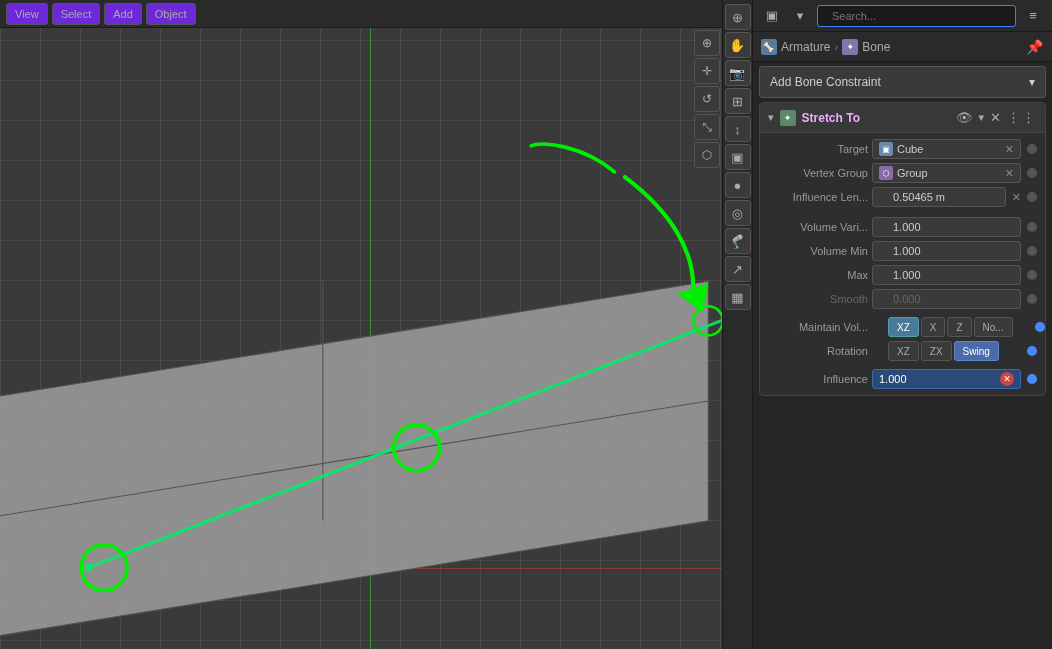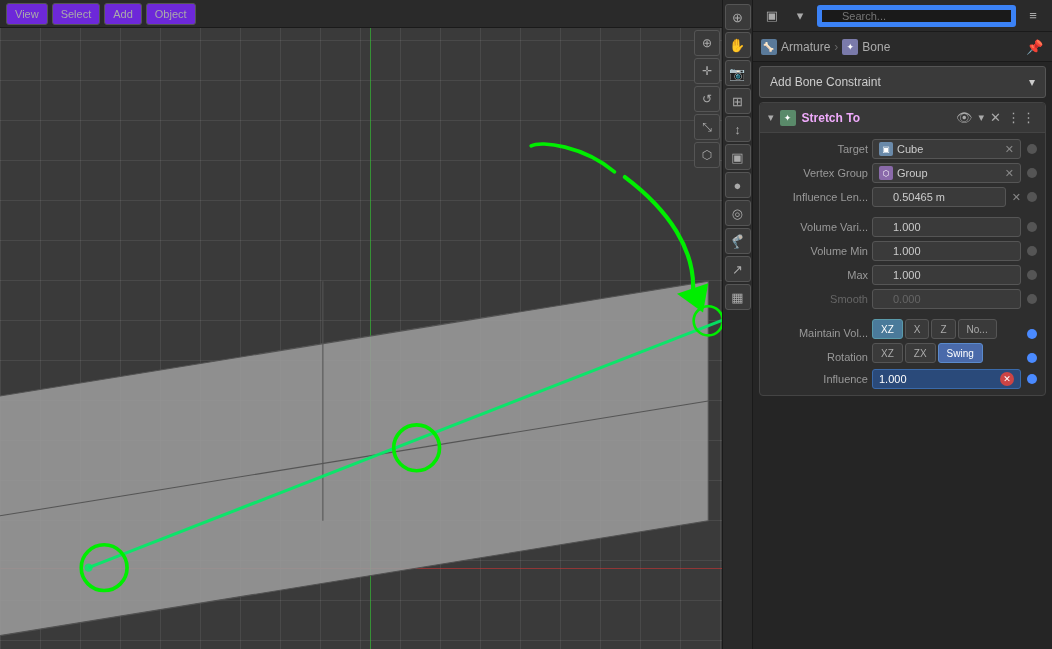--- a/index.html
+++ b/index.html
@@ -103,24 +103,24 @@
       border-bottom: 1px solid #1a1a1a;
       display: flex;
       align-items: center;
       padding: 0 8px;
       gap: 6px;
     }
     .panel-search {
       flex: 1;
       height: 22px;
       background: #1a1a1a;
-      border: 5px solid #3b82f6;
+      border: 1px solid #3b82f6;
       border-radius: 3px;
       color: #aaa;
-      padding: 0 20px;
+      padding: 0 14px;
       font-size: 11px;
     }
     .panel-icon-btn {
       width: 22px; height: 22px;
       display: flex; align-items: center; justify-content: center;
       color: #aaa; cursor: pointer; font-size: 13px;
     }
 
     
     .breadcrumb {
@@ -254,23 +254,23 @@
       display: flex;
       align-items: center;
       padding: 0 20px;
       font-size: 11px;
       color: #ccc;
     }
 
     .maintain-row {
       height: 24px;
       display: flex;
-      align-items: flex-end;
+      align-items: center;
       padding: 0 8px;
-      gap: 4px;
+      gap: 20px;
     }
     .maintain-label {
       width: 100px;
       text-align: right;
       color: #999;
       font-size: 11px;
       flex-shrink: 0;
     }
     .btn-group { display: flex; gap: 2px; flex: 1; }
     .tog-btn {

